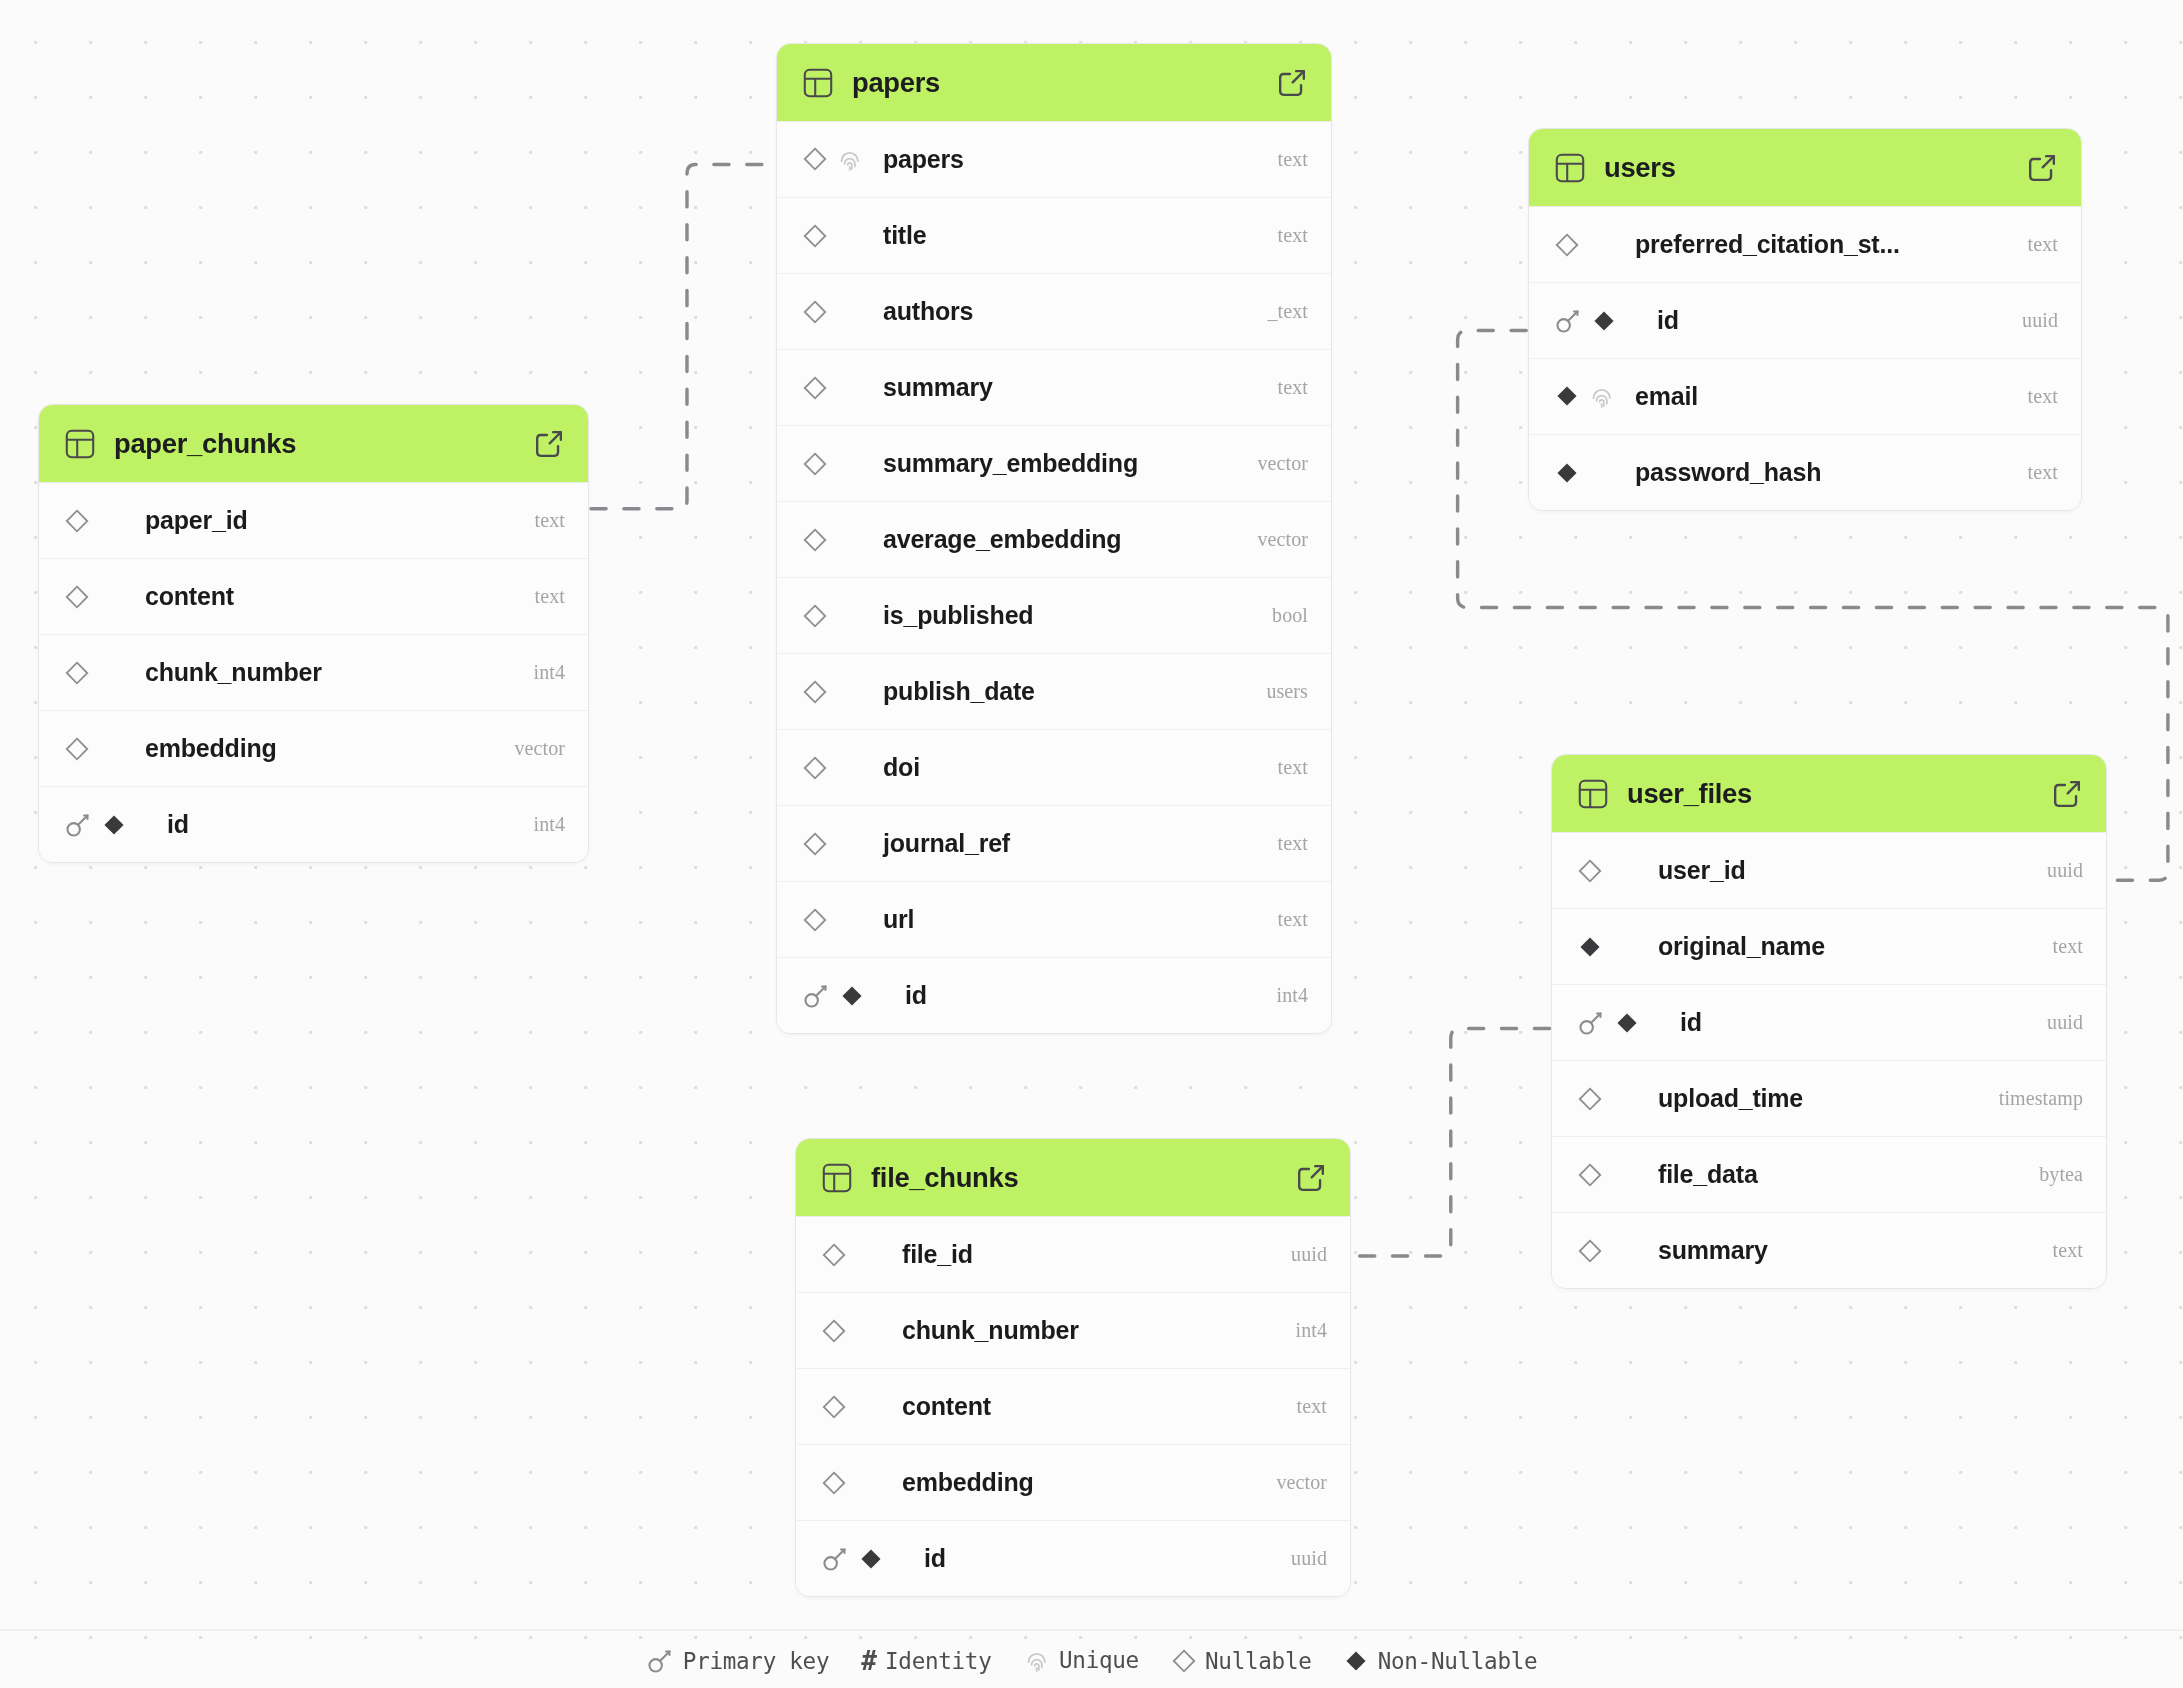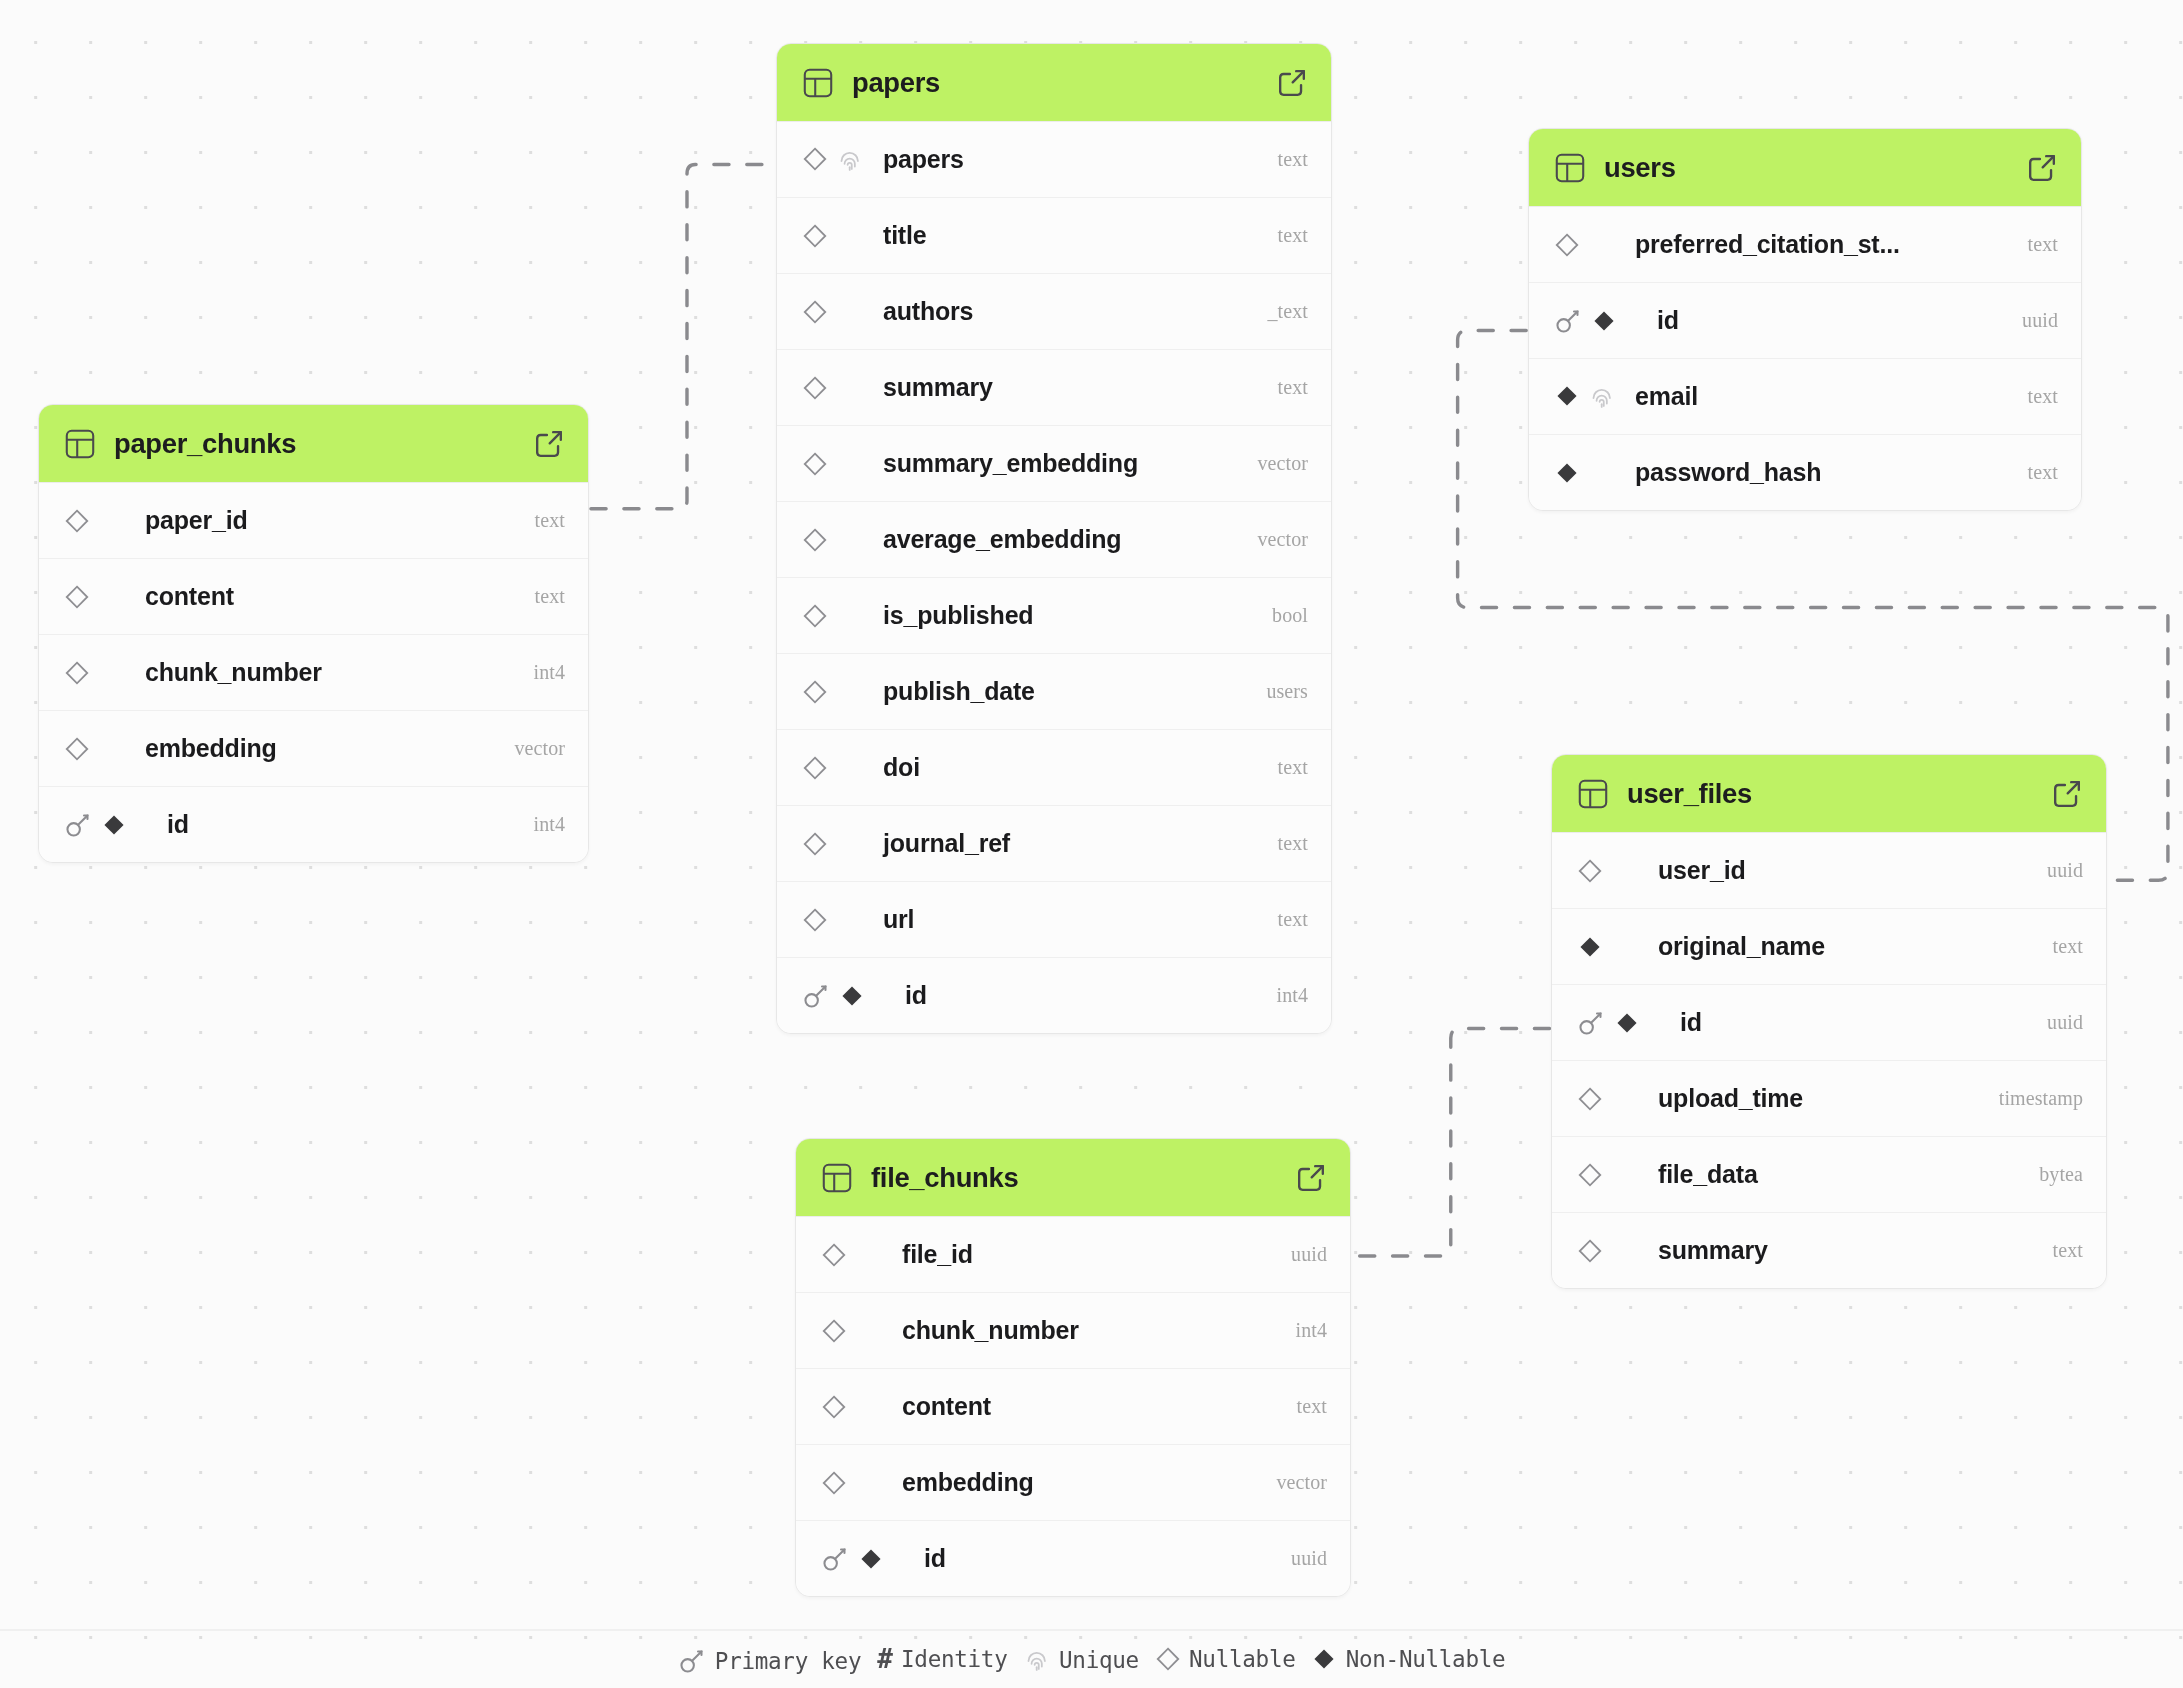--- a/index.html
+++ b/index.html
@@ -67,21 +67,21 @@
   .finger{fill:none;stroke:#c9c9cc;stroke-width:2.6;stroke-linecap:round;}
   .tbl-ic{fill:none;stroke:#4a4a4d;stroke-width:3;}
   .ext-ic{fill:none;stroke:#4a4a4d;stroke-width:3.4;stroke-linecap:round;stroke-linejoin:round;}
 
   
   #legend-sep{
     position:absolute;left:0;right:0;top:1629px;height:2.1px;background:#f0f0f0;
   }
   #legend{
     position:absolute;left:0;right:0;top:1646px;
-    display:flex;justify-content:center;align-items:flex-start;gap:16px;
+    display:flex;justify-content:center;align-items:center;gap:32px;
   }
   .lg-item{display:flex;align-items:center;gap:8.2px;}
   .lg-label{
     font-family:"DejaVu Sans Mono", monospace;
     font-size:22.6px;color:#4e4e51;letter-spacing:-0.3px;white-space:nowrap;
   }
   .hash{
     font-family:"DejaVu Sans Mono", monospace;
     font-size:26px;color:#4e4e51;font-weight:700;line-height:1;
   }

